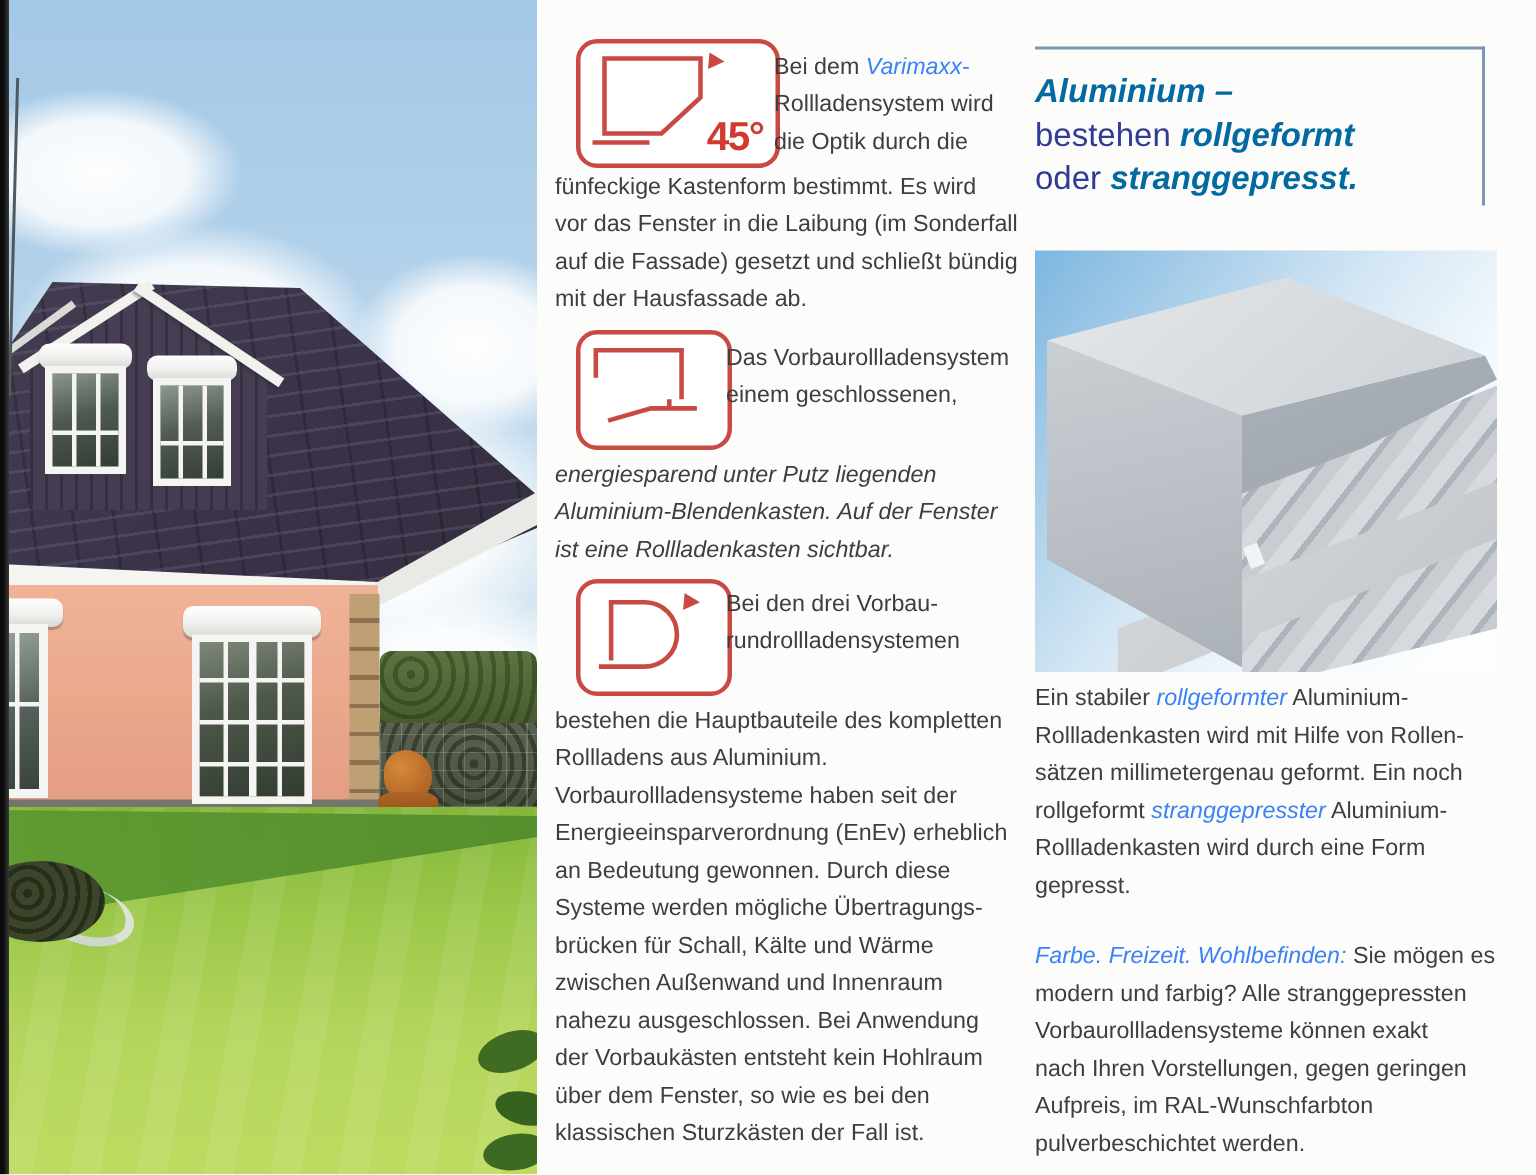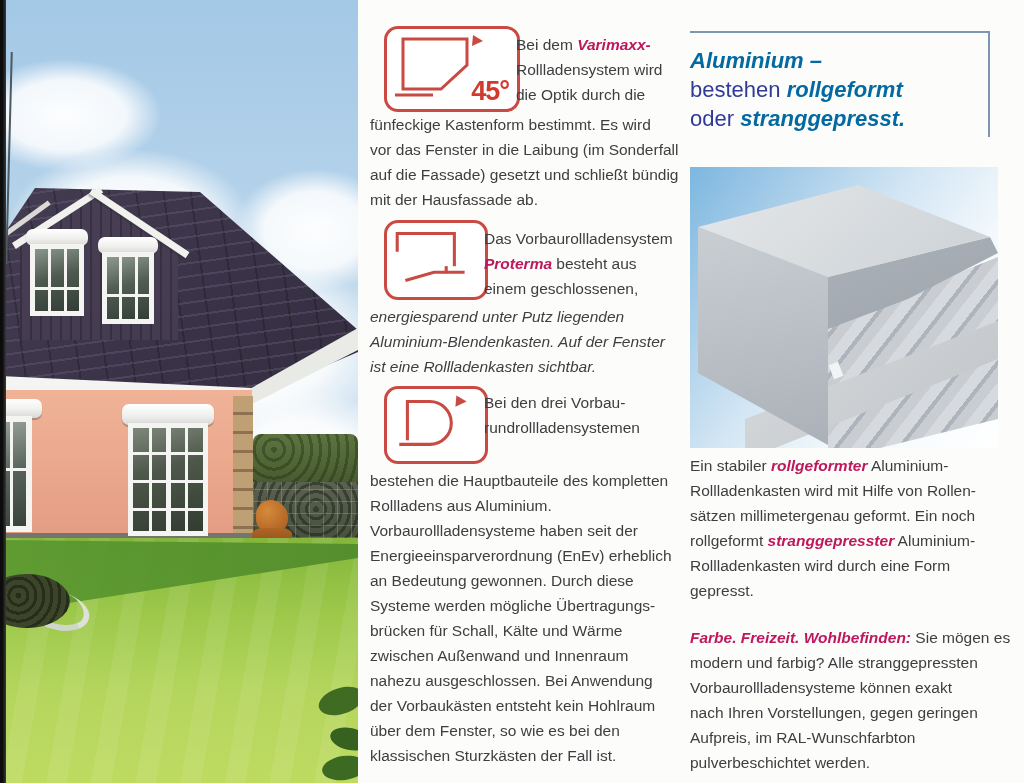--- a/index.html
+++ b/index.html
@@ -8,21 +8,21 @@
     background:#fcfcfb;
     font-family:"Liberation Sans","DejaVu Sans",sans-serif;
     color:#3e3e40;
   }
   .abs{position:absolute;}
 
   
   .tl{white-space:nowrap;}
   .body-lines .tl{font-size:15.5px;line-height:25px;color:#3e3e40;}
   .seg-p{}
-  .seg-b{color:#be185d;font-weight:bold;font-style:italic;}
+  .seg-b{color:#3b82f6;font-weight:normal;font-style:italic;}
   .heading-lines .tl{font-size:22px;line-height:29px;color:#2f3b96;}
   .seg-h{color:#2f3b96;}
   .seg-hb{color:#0369a1;font-weight:bold;font-style:italic;}
 
   
   .mblock{position:absolute;left:370px;width:302px;}
   .icon-frame{
     position:absolute;left:14px;top:0;
     border:3px solid #c94a42;border-radius:14px;background:#fff;
     box-sizing:border-box;
@@ -189,21 +189,20 @@
 <div class="mblock" id="block-proterma" style="top:220px;height:164px;">
   <div class="icon-frame" style="width:104px;height:80px;">
     <svg width="98" height="74" viewBox="0 0 96 72">
       <path d="M10 28 V10 H66 V42" fill="none" stroke="#c94a42" stroke-width="3"></path>
       <path d="M18 56 L46 48 H76" fill="none" stroke="#c94a42" stroke-width="3"></path>
       <path d="M58 42 V49" fill="none" stroke="#c94a42" stroke-width="3"></path>
     </svg>
   </div>
   <div class="body-lines" style="position:absolute;left:114px;top:6px;">
       <div class="tl"><span class="seg-p">Das Vorbaurollladensystem</span></div>
-      <div class="tl"><span class="seg-b">Proterma</span><span class="seg-p"> besteht aus</span></div>
       <div class="tl"><span class="seg-p">einem geschlossenen,</span></div>
     </div>
   <div class="body-lines" style="position:absolute;left:0;top:84px;font-style:italic;">
       <div class="tl"><span class="seg-p">energiesparend unter Putz liegenden</span></div>
       <div class="tl"><span class="seg-p">Aluminium-Blendenkasten. Auf der Fenster</span></div>
       <div class="tl"><span class="seg-p">ist eine Rollladenkasten sichtbar.</span></div>
     </div>
 </div>
 
 <div class="mblock" id="block-rund" style="top:386px;height:382px;">

